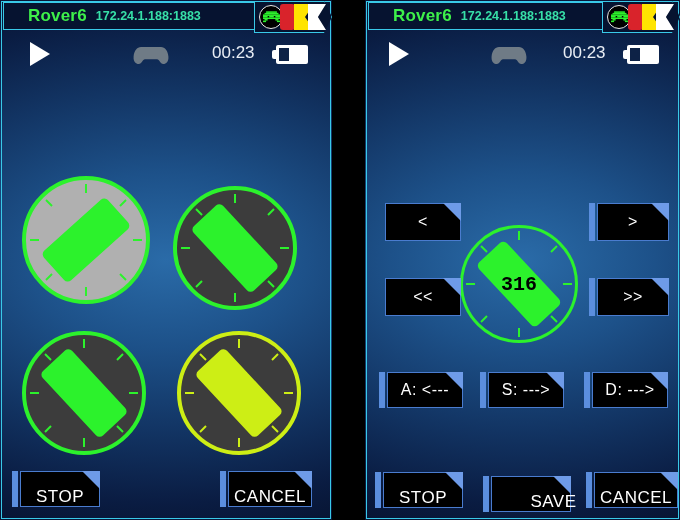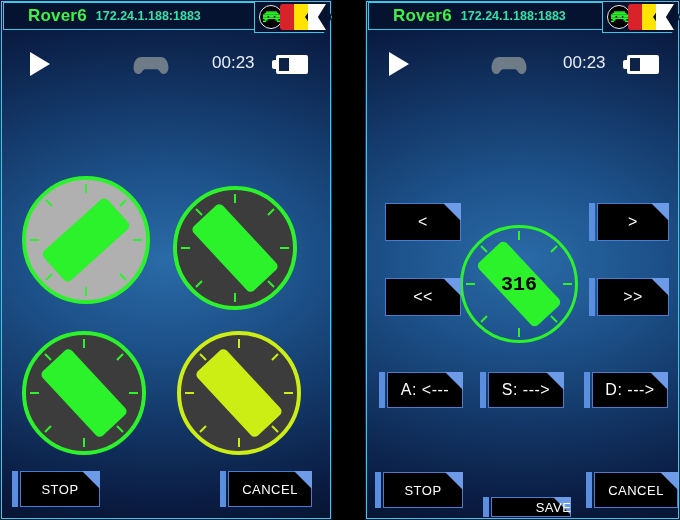--- a/index.html
+++ b/index.html
@@ -58,21 +58,21 @@
     background:#ffe400;
     clip-path:polygon(0 0,100% 0,55% 50%,100% 100%,0 100%);
   }
   .logo .wht{
     position:absolute;left:54px;top:3px;width:18px;height:26px;
     background:#ffffff;
     clip-path:polygon(0 0,100% 0,55% 50%,100% 100%,0 100%);
   }
 
   
-  .statusbar{position:absolute;left:0;top:44px;width:100%;height:38px;}
+  .statusbar{position:absolute;left:0;top:34px;width:100%;height:38px;}
   .play-icon{
     position:absolute;left:30px;top:8px;width:0;height:0;
     border-left:20px solid #ffffff;border-top:12px solid transparent;border-bottom:12px solid transparent;
   }
   .panel.right .play-icon{left:24px;}
   .pad-icon{position:absolute;top:10px;width:36px;height:22px;}
   .panel.left .pad-icon{left:133px;}
   .panel.right .pad-icon{left:126px;}
   .clock{position:absolute;top:9px;color:#e9eef5;font-size:17px;font-family:"Liberation Sans",sans-serif;}
   .panel.left .clock{left:212px;}
@@ -114,21 +114,21 @@
     background:#000000;
   }
   .btn .bar{position:absolute;left:-8px;top:0;width:6px;height:100%;background:#5b8ede;}
   .btn .frame{position:absolute;left:0;top:0;width:100%;height:100%;border:1px solid #4a7ccf;box-sizing:border-box;}
   .btn .corner{
     position:absolute;right:0;top:0;width:18px;height:18px;
     background:#6e9be8;
     clip-path:polygon(100% 0,100% 100%,0 0);
   }
   .btn .label{position:relative;z-index:2;}
-  .btn.big{font-size:13px;}
+  .btn.big{font-size:17px;align-items:flex-end;}
 </style>
 </head>
 <body>
 
 <div class="screen">
 
   <div class="panel left">
     <div class="panel-border"></div>
 
     <div class="titlebar">
@@ -362,21 +362,21 @@
       <div class="corner"></div>
       <span class="label">D: ---&gt;</span>
     </div>
 
     <div class="btn big" style="left:18px;top:472px;width:80px;height:36px;">
       <div class="bar"></div>
       <div class="frame"></div>
       <div class="corner"></div>
       <span class="label">STOP</span>
     </div>
-    <div class="btn big" style="left:126px;top:497px;width:80px;height:20px;padding-left:45px;">
+    <div class="btn big" style="left:126px;top:476px;width:80px;height:36px;padding-left:45px;">
       <div class="bar"></div>
       <div class="frame"></div>
       <div class="corner"></div>
       <span class="label">SAVE</span>
     </div>
     <div class="btn big" style="left:229px;top:472px;width:84px;height:36px;">
       <div class="bar"></div>
       <div class="frame"></div>
       <div class="corner"></div>
       <span class="label">CANCEL</span>

